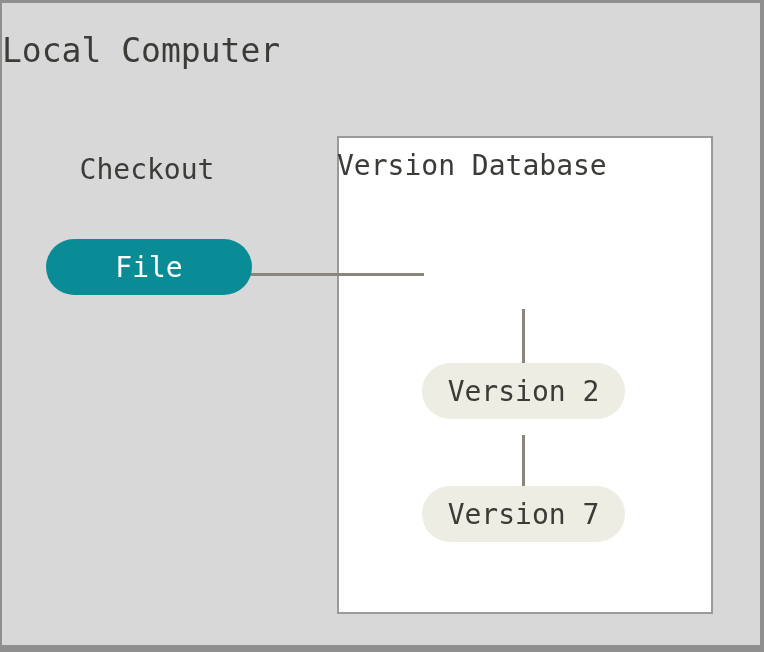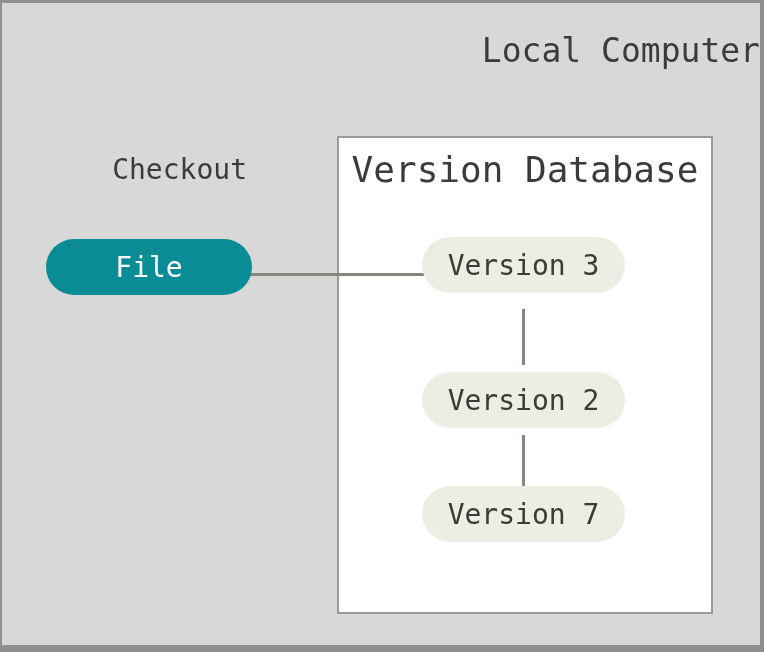--- a/index.html
+++ b/index.html
@@ -26,49 +26,48 @@
     background: var(--background);
     border: solid var(--window-border);
     border-width: 3px 4px 7px 2px;
     overflow: hidden;
   }
   .page-title {
     position: absolute;
     top: 28px;
     left: 0;
     width: 100%;
-    text-align: right;
+    text-align: left;
     font-size: 33px;
     color: var(--text-dark);
   }
   .checkout-label {
     position: absolute;
     top: 150px;
     left: 45px;
     width: 200px;
-    text-align: right;
+    text-align: center;
     font-size: 28px;
     color: var(--text-dark);
   }
   .vdb-box {
     position: absolute;
     left: 335px;
     top: 133px;
     width: 376px;
     height: 478px;
     background: var(--box-bg);
     border: 2px solid var(--box-border);
   }
   .vdb-title {
     position: absolute;
     top: 146px;
     left: 335px;
     width: 376px;
-    text-align: center;
-    font-size: 36px;
+    font-size: 28px;
     color: var(--text-dark);
   }
   .pill {
     position: absolute;
     height: 56px;
     border-radius: 36px;
     display: flex;
     align-items: center;
     justify-content: center;
     font-size: 28px;
@@ -80,21 +79,21 @@
     background: var(--teal);
     color: var(--text-light);
   }
   .pill-version {
     left: 420px;
     width: 203px;
     background: var(--cream);
     color: var(--text-dark);
   }
   .pill-v3 { top: 234px; }
-  .pill-v2 { top: 369px; }
+  .pill-v2 { top: 360px; }
   .pill-v1 { top: 483px; }
   .connector { position: absolute; background: var(--connector); }
   .connector-h { left: 248px; top: 270px; width: 174px; height: 3px; }
   .connector-v { left: 520px; width: 3px; }
   .connector-v3-v2 { top: 306px; height: 56px; }
   .connector-v2-v1 { top: 432px; height: 53px; }
 </style>
 </head>
 <body>
 
@@ -109,19 +108,18 @@
   <div class="vdb-title">Version Database</div>
 
   <div class="connector connector-h"></div>
 
   <div class="connector connector-v connector-v3-v2"></div>
 
   <div class="connector connector-v connector-v2-v1"></div>
 
   <div class="pill pill-file">File</div>
 
-  <div class="pill pill-version pill-v3">Version 3</div>
 
   <div class="pill pill-version pill-v2">Version 2</div>
 
   <div class="pill pill-version pill-v1">Version 7</div>
 
 </div>
 
 </body></html>

